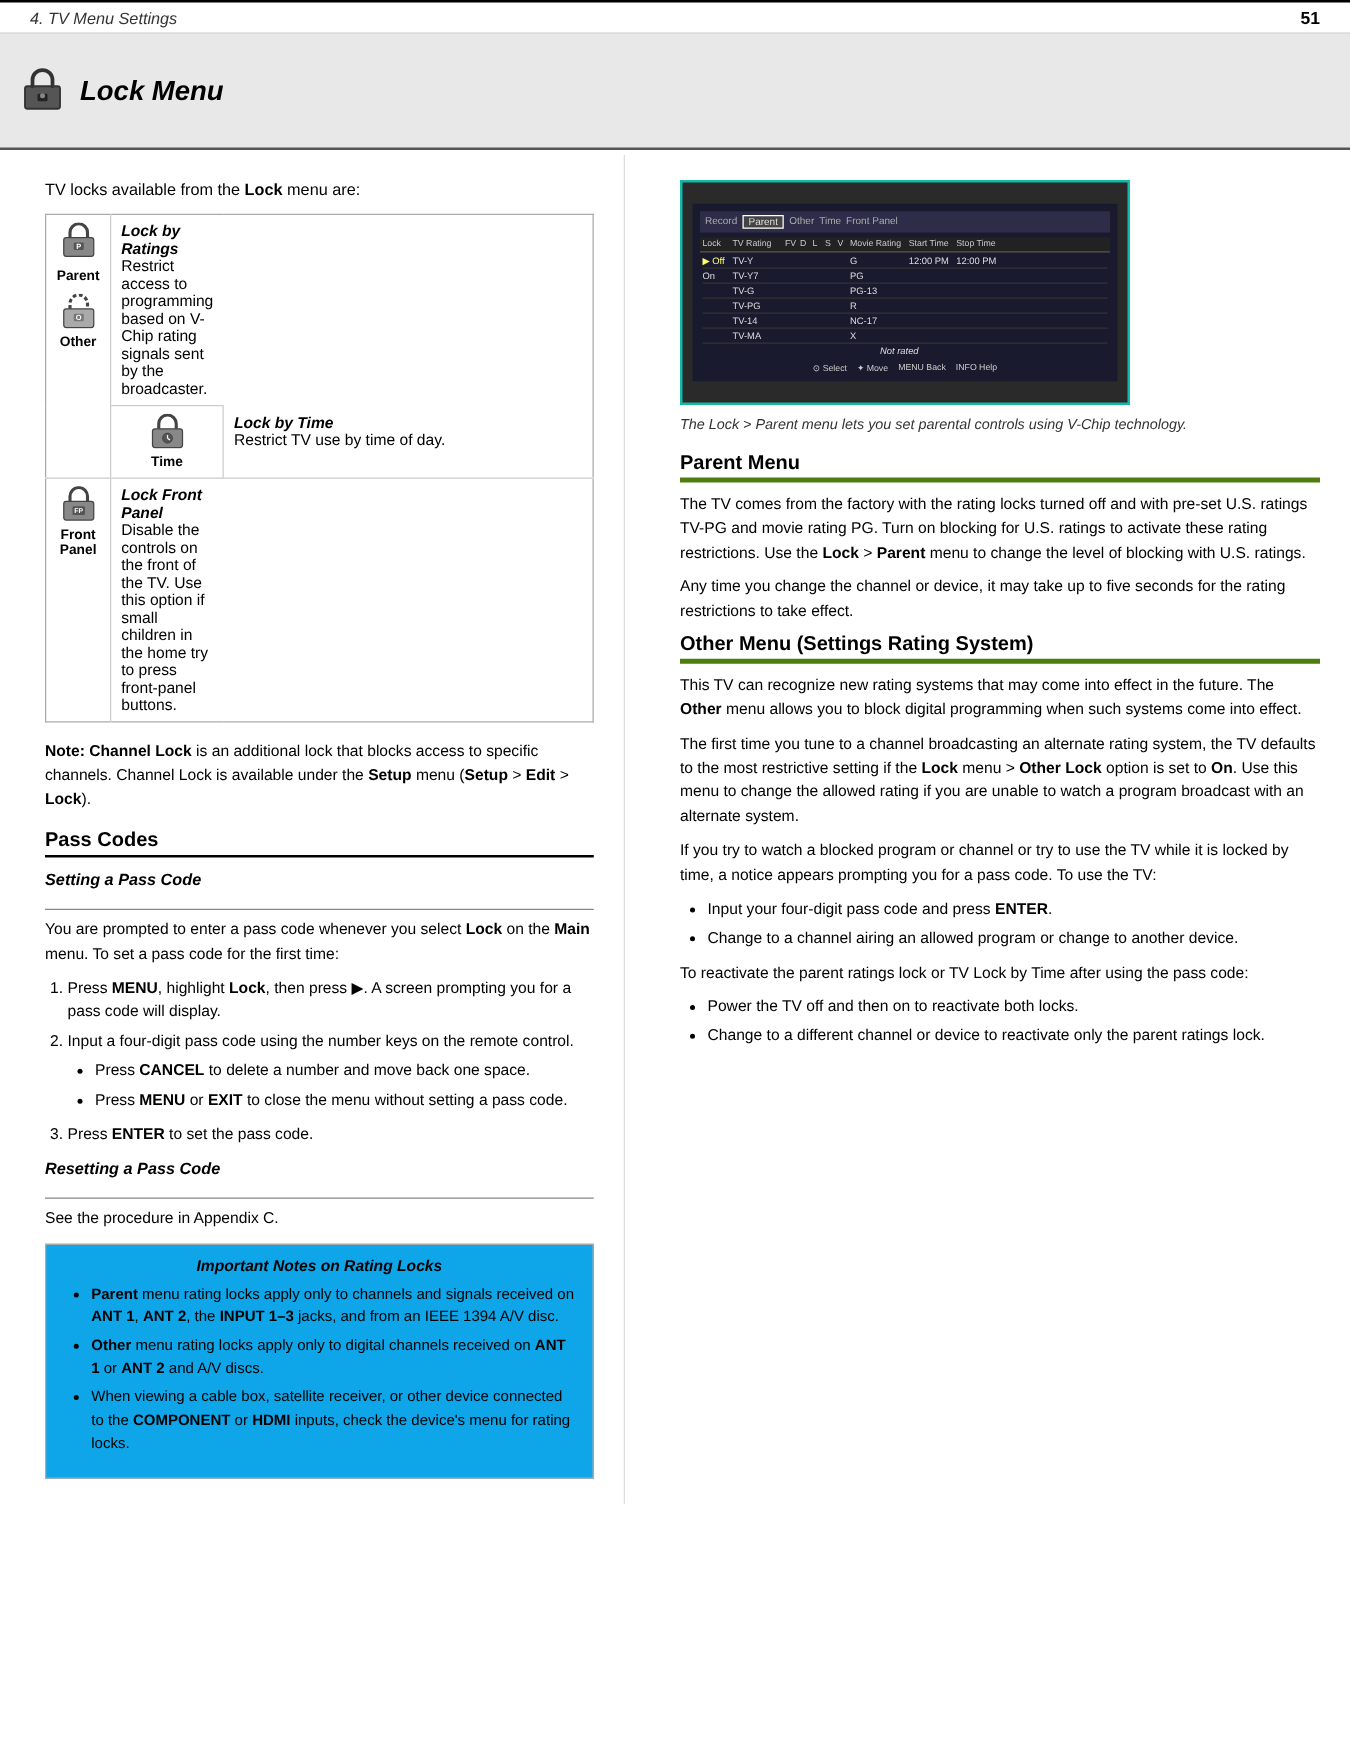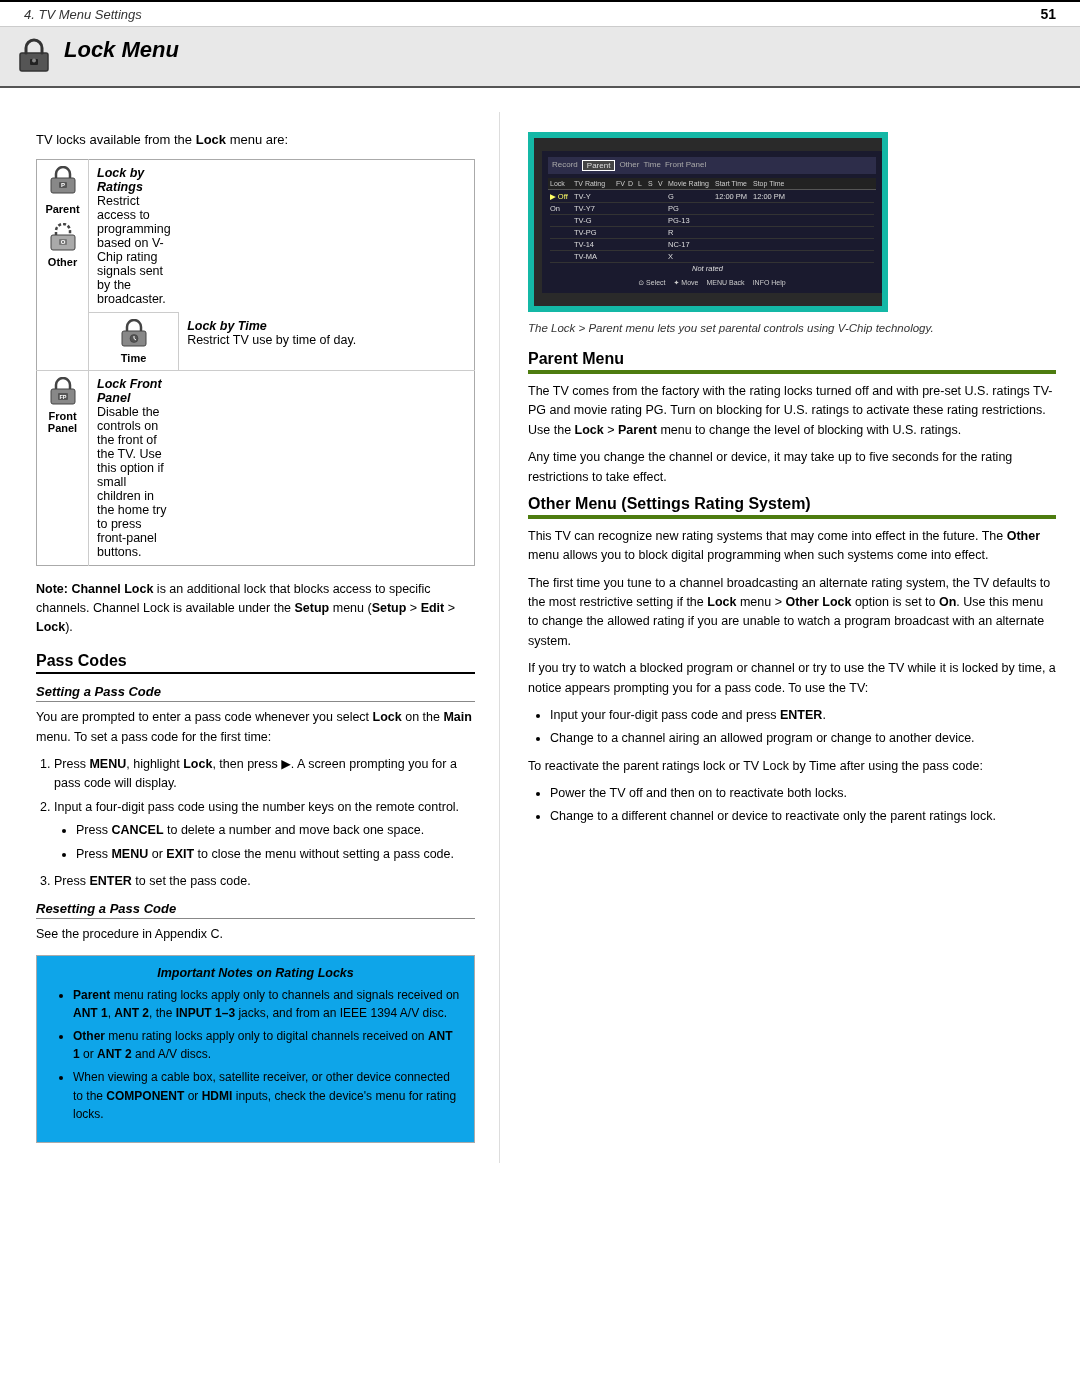--- a/index.html
+++ b/index.html
@@ -29,45 +29,45 @@
     }
     .header-page {
       font-size: 14px;
       font-weight: bold;
       color: #000;
     }
 
     
     .main-content {
       display: flex;
-      gap: 0;
+      gap: 16px;
       padding: 0;
     }
 
     
     .left-col {
       width: 500px;
       padding: 20px 24px 20px 36px;
       border-right: 1px solid #ddd;
     }
 
     
     .right-col {
       flex: 1;
       padding: 20px 24px 20px 28px;
     }
 
     
     .lock-menu-header {
       display: flex;
-      align-items: flex-start;
+      align-items: center;
       gap: 12px;
       background: #e8e8e8;
-      padding: 10px 16px;
-      margin-bottom: 24px;
+      padding: 26px 16px;
+      margin-bottom: 4px;
       border-bottom: 2px solid #555;
     }
     .lock-menu-title {
       font-size: 22px;
       font-weight: bold;
       font-style: italic;
     }
 
     
     .lock-icon-large {
@@ -127,21 +127,21 @@
       border-bottom: 2px solid #000;
       padding-bottom: 2px;
     }
 
     
     .sub-section-title {
       font-style: italic;
       font-weight: bold;
       font-size: 13px;
       border-bottom: 1px solid #888;
-      padding-bottom: 2px;
+      padding-bottom: 16px;
       margin-bottom: 6px;
       margin-top: 10px;
     }
 
     .body-text {
       font-size: 12.5px;
       line-height: 1.55;
       margin-bottom: 8px;
     }
 
@@ -184,26 +184,26 @@
     }
     .important-box .bullet-list li {
       font-size: 12px;
     }
 
     
     .tv-screen-image {
       width: 100%;
       max-width: 360px;
       margin-bottom: 8px;
-      border: 6px solid #14b8a6;
+      border: 2px solid #14b8a6;
       background: #2a2a2a;
       height: 180px;
       display: flex;
       align-items: center;
-      justify-content: flex-end;
+      justify-content: center;
       position: relative;
       overflow: hidden;
     }
 
     .image-caption {
       font-size: 11.5px;
       font-style: italic;
       color: #333;
       margin-bottom: 14px;
       line-height: 1.4;

